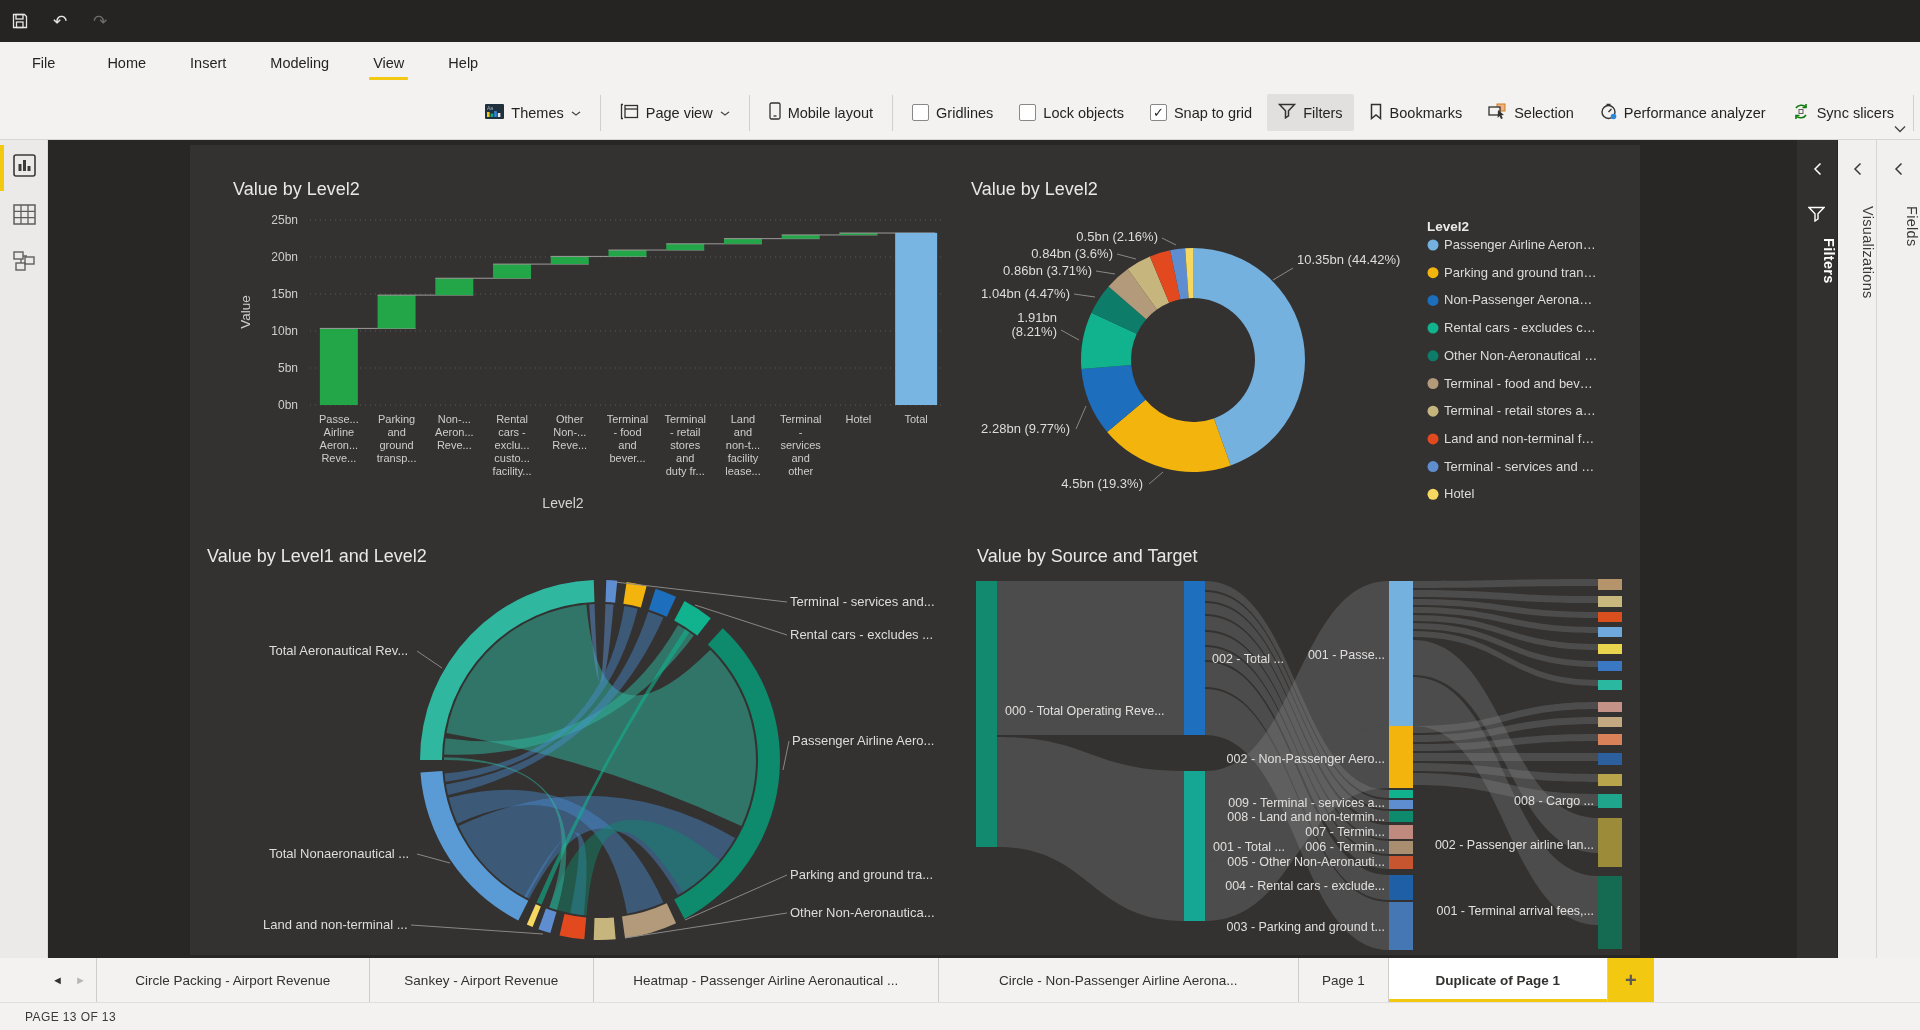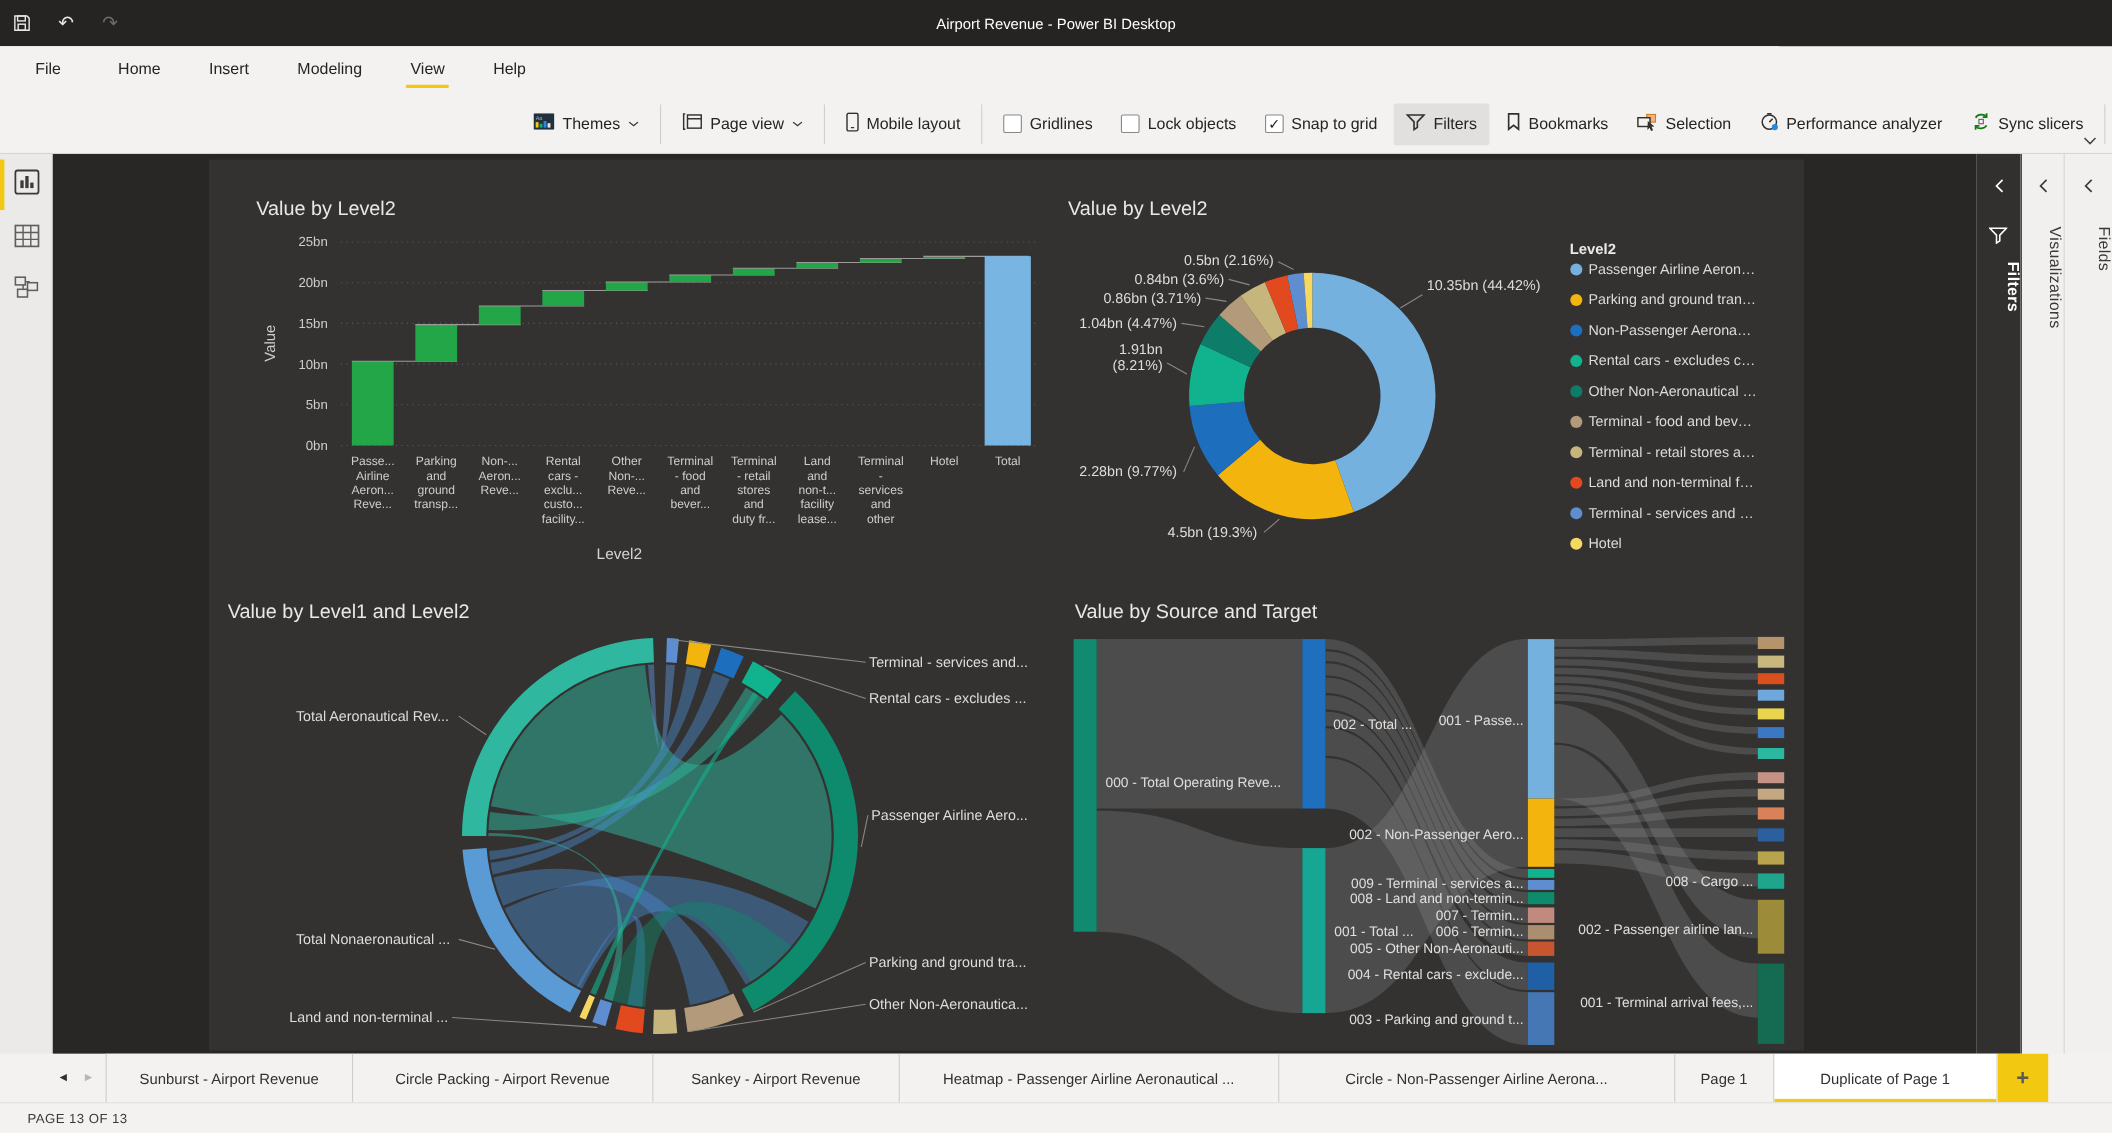--- a/index.html
+++ b/index.html
@@ -81,21 +81,20 @@
 <div id="titlebar">
   <div class="tb-ico">
     <svg width="16" height="16" viewBox="0 0 16 16">
         <path d="M1.5 1.5h11l2 2v11h-13z" fill="none" stroke="#e8e6e3" stroke-width="1.3"></path>
         <rect x="4" y="1.5" width="7" height="4.5" fill="none" stroke="#e8e6e3" stroke-width="1.3"></rect>
         <rect x="4.5" y="9" width="6.5" height="5.5" fill="none" stroke="#e8e6e3" stroke-width="1.3"></rect>
       </svg>
   </div>
   <div class="tb-ico">↶</div>
   <div class="tb-ico disabled">↷</div>
-  <div id="tb-title">Airport Revenue - Power BI Desktop</div>
 </div>
 
 <div id="menubar">
     <div class="menu-item">File</div>
     <div class="menu-item">Home</div>
     <div class="menu-item">Insert</div>
     <div class="menu-item">Modeling</div>
     <div class="menu-item active">View</div>
     <div class="menu-item">Help</div>
   </div>
@@ -468,26 +467,25 @@
   </span>
   <span class="vtext">Fields</span>
 </div>
 
 <div id="tabbar">
   <div id="tab-nav">
     <span class="nav-arrow">◄</span>
     <span class="nav-arrow disabled">►</span>
   </div>
   <div id="tabs-container" style="display:flex;align-items:stretch;">
-      <div class="page-tab" style="width: 224px;">Sunburst - Airport Revenue</div>
       <div class="page-tab" style="width: 273px;">Circle Packing - Airport Revenue</div>
       <div class="page-tab" style="width: 224px;">Sankey - Airport Revenue</div>
       <div class="page-tab" style="width: 345px;">Heatmap - Passenger Airline Aeronautical ...</div>
       <div class="page-tab" style="width: 360px;">Circle - Non-Passenger Airline Aerona...</div>
       <div class="page-tab" style="width: 90px;">Page 1</div>
-      <div class="page-tab active" style="width: 204px;">Duplicate of Page 1</div>
+      <div class="page-tab active" style="width: 220px; font-weight: bold;">Duplicate of Page 1</div>
     </div>
   <div id="tab-add">+</div>
 </div>
 
 <div id="statusbar">
   <span id="status-text">PAGE 13 OF 13</span>
 </div>
 
 </body></html>

